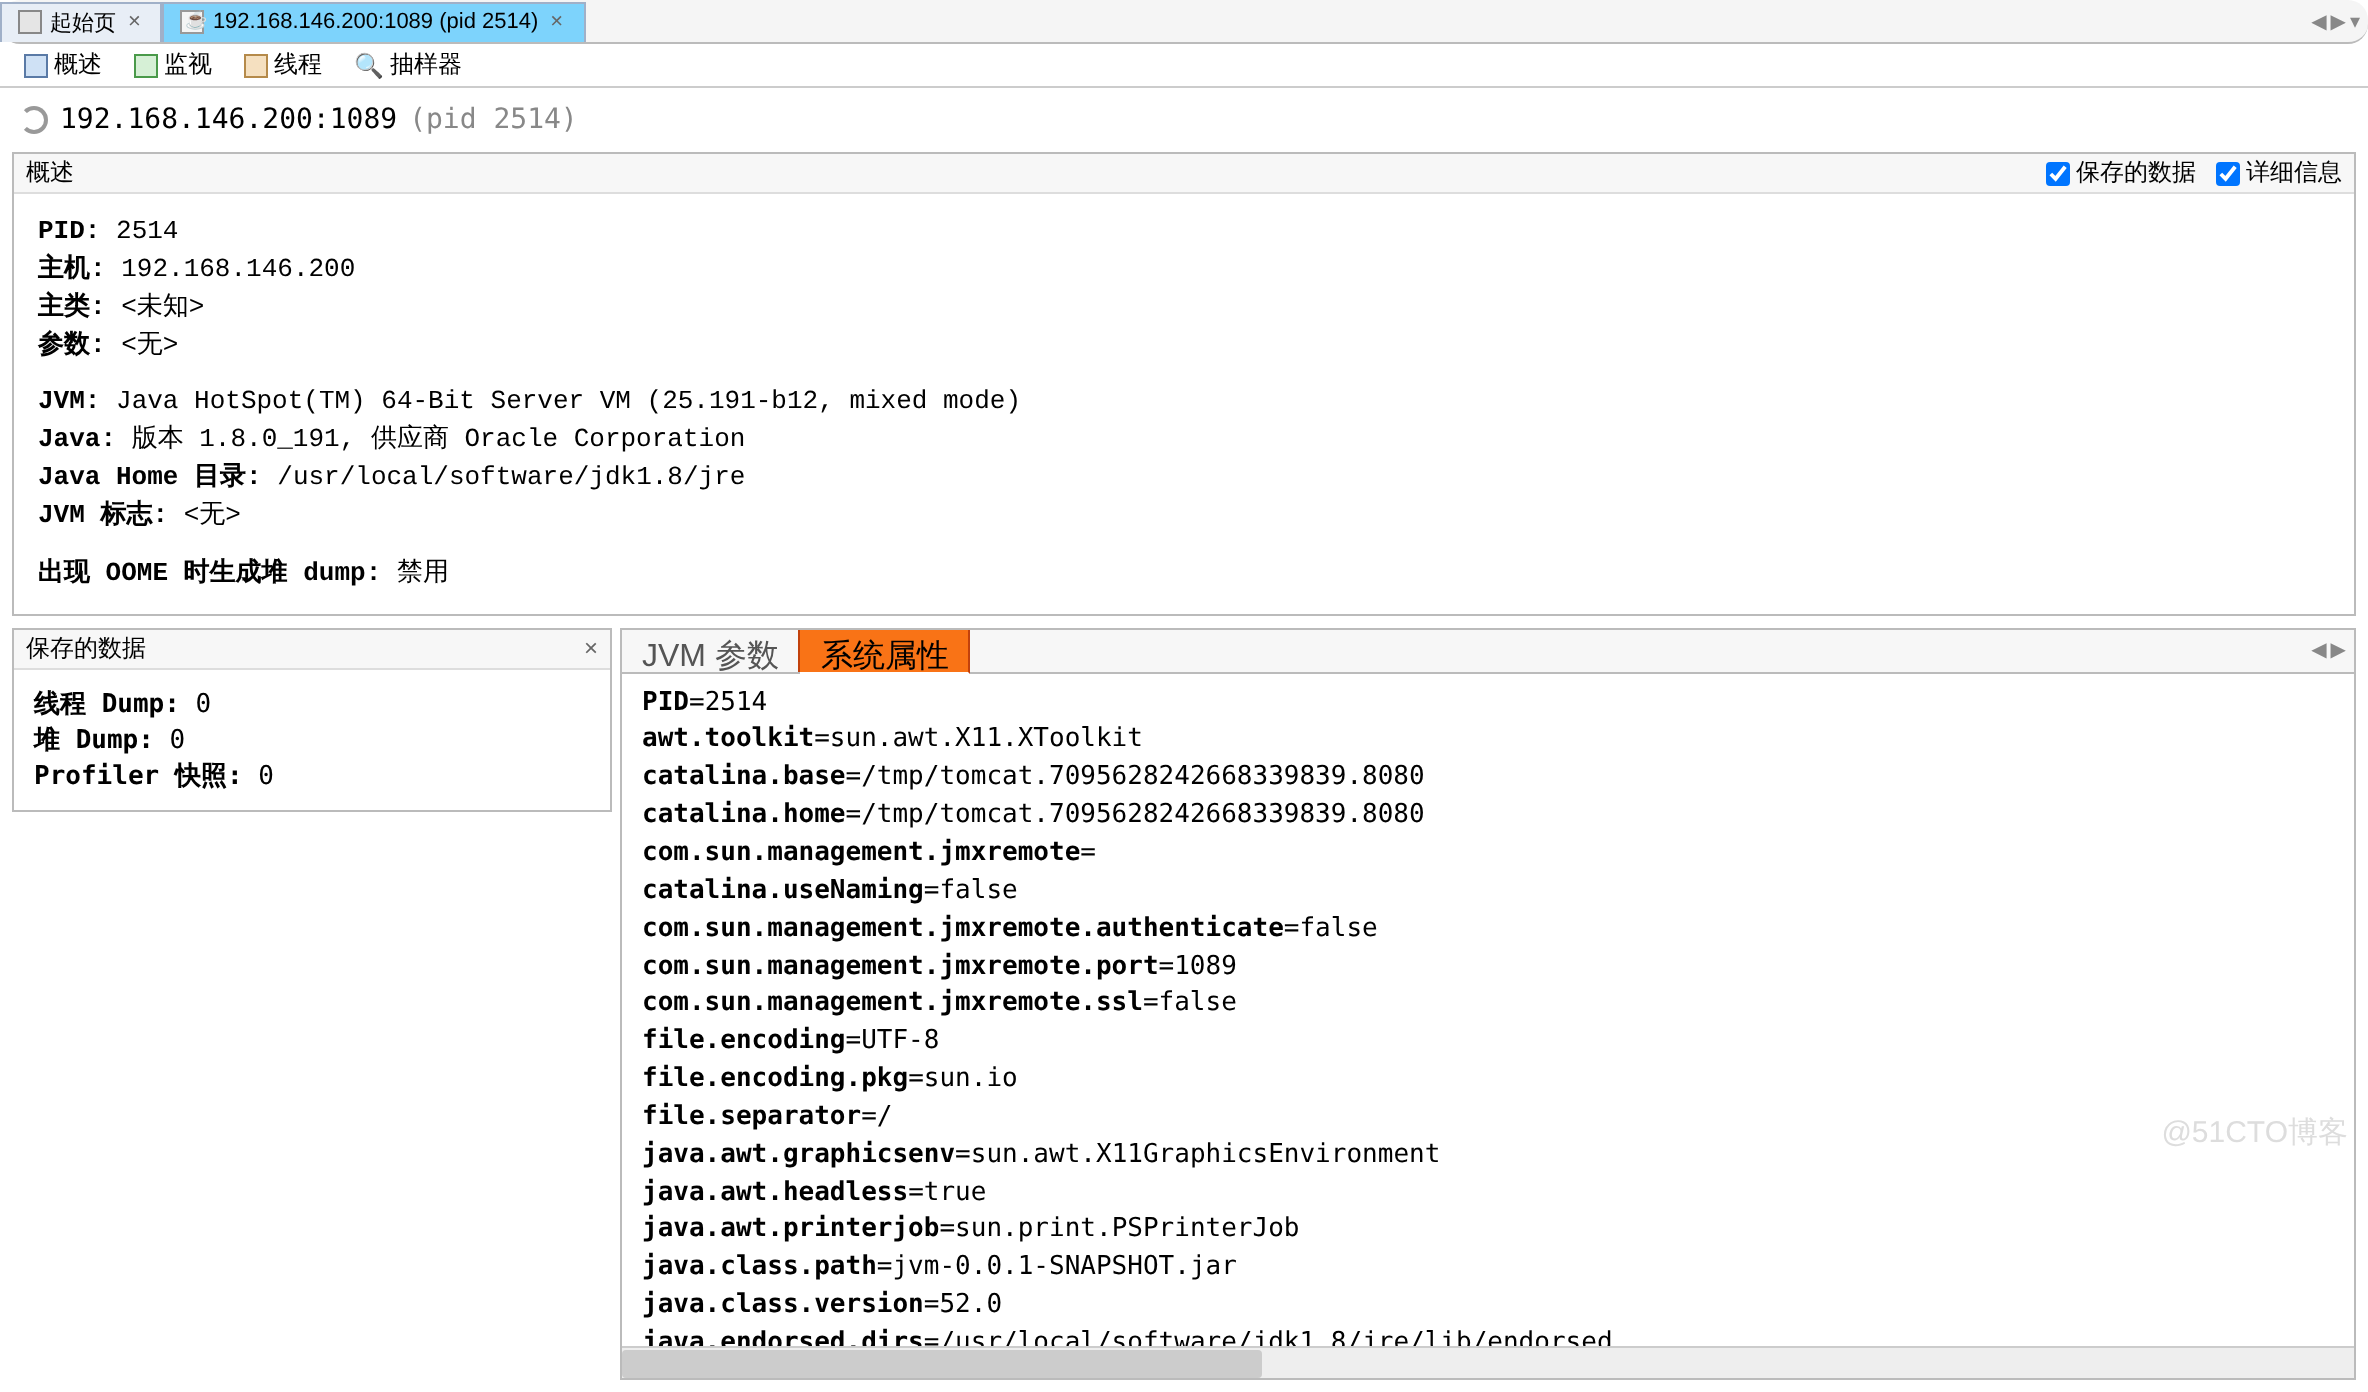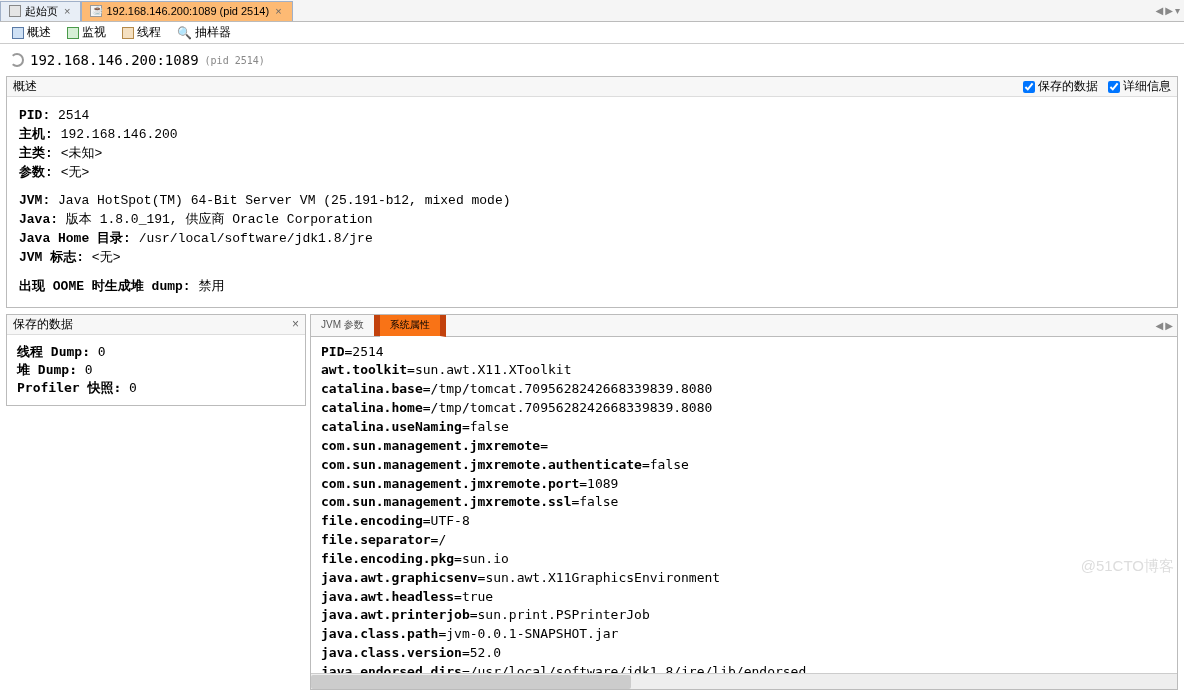--- a/index.html
+++ b/index.html
@@ -1,46 +1,46 @@
 <!DOCTYPE html>
 <html><head>
 <meta charset="utf-8">
 <style>
 * { margin: 0; padding: 0; box-sizing: border-box; }
 body { font-family: "Microsoft YaHei", Arial, sans-serif; font-size: 12px; color: #000; background: #fff; overflow: hidden; }
 .app { width: 1184px; height: 696px; display: flex; flex-direction: column; }
-.top-tabs { display: flex; align-items: center; background: #f5f5f5; border-bottom: 1px solid #bbb; height: 22px; }
+.top-tabs { display: flex; align-items: center; background: #f5f5f5; border-bottom: 1px solid #bbb; height: 22px; border-radius: 10px; }
 .top-tab { display: flex; align-items: center; padding: 2px 8px; background: #e8eef6; border: 1px solid #a0b0c8; border-bottom: none; margin-right: 0; height: 20px; font-size: 11px; cursor: pointer; gap: 4px; }
-.top-tab.inactive { background: #fdba74; }
+.top-tab.inactive { background: #7dd3fc; }
 .top-tab-close { color: #666; font-size: 11px; padding: 0 2px; cursor: pointer; }
 .top-tabs-spacer { flex: 1; }
 .top-tabs-nav { display: flex; gap: 2px; padding-right: 4px; color: #888; font-size: 10px; }
 .subtabs { display: flex; align-items: center; border-bottom: 1px solid #ccc; height: 22px; padding-left: 6px; background: #fff; gap: 4px; }
 .subtab { display: flex; align-items: center; gap: 3px; padding: 2px 6px; font-size: 12px; cursor: pointer; }
 .header-row { display: flex; align-items: center; padding: 8px 10px; gap: 6px; }
 .reload-icon { width: 14px; height: 14px; border: 2px solid #999; border-radius: 50%; border-left-color: transparent; display: inline-block; }
 .header-title { font-family: Consolas, monospace; font-size: 14px; font-weight: normal; }
-.header-pid { font-family: Consolas, monospace; font-size: 10px; color: #888; }
+.header-pid { font-family: Consolas, monospace; font-size: 14px; color: #888; }
 .section { border: 1px solid #bbb; margin: 0 6px; display: flex; flex-direction: column; }
 .section-header { display: flex; align-items: center; justify-content: space-between; background: #f7f7f7; border-bottom: 1px solid #ddd; padding: 2px 6px; height: 20px; font-size: 12px; }
 .section-checks { display: flex; gap: 10px; align-items: center; }
 .chk { display: flex; align-items: center; gap: 3px; }
 .chk input { width: 12px; height: 12px; }
 .overview-body { font-family: Consolas, "Courier New", monospace; font-size: 13px; padding: 10px 12px; line-height: 1.45; }
 .overview-body .lbl { font-weight: bold; }
 .lower { display: flex; flex: 1; margin: 6px; gap: 4px; min-height: 0; }
 .left-col { width: 300px; display: flex; flex-direction: column; }
 .left-panel { border: 1px solid #bbb; }
 .left-header { display: flex; align-items: center; justify-content: space-between; background: #f7f7f7; border-bottom: 1px solid #ddd; padding: 2px 6px; height: 20px; }
 .left-close { color: #666; cursor: pointer; font-size: 12px; }
 .left-body { font-family: Consolas, monospace; font-size: 13px; padding: 8px 10px; }
 .left-body .lbl { font-weight: bold; }
 .right-col { flex: 1; display: flex; flex-direction: column; border: 1px solid #bbb; min-width: 0; }
 .inner-tabs { display: flex; height: 22px; background: #f7f7f7; border-bottom: 1px solid #bbb; }
-.inner-tab { padding: 3px 10px; font-size: 10px; border-right: 6px solid #c2410c; cursor: pointer; color: #555; }
+.inner-tab { padding: 3px 10px; font-size: 16px; border-right: 1px solid #c2410c; cursor: pointer; color: #555; }
 .inner-tab.active { background: #f97316; color: #000; border-bottom: 1px solid #fff; margin-bottom: -1px; }
 .inner-tabs-spacer { flex: 1; }
 .inner-nav { display: flex; align-items: center; gap: 2px; padding-right: 4px; color: #888; font-size: 10px; }
 .props { flex: 1; overflow: auto; font-family: Consolas, monospace; font-size: 13px; padding: 6px 10px; line-height: 1.45; }
 .prop-line .k { font-weight: bold; }
 .hscroll { height: 16px; background: #eee; border-top: 1px solid #ccc; position: relative; }
 .hscroll-thumb { position: absolute; left: 0; top: 1px; height: 14px; width: 320px; background: #ccc; border-radius: 2px; }
 .watermark { position: absolute; right: 10px; bottom: 120px; color: #ddd; font-size: 15px; pointer-events: none; }
 .ic-square { width: 12px; height: 12px; display: inline-block; border: 1px solid; }
 .ic-blue { background: #cfe1f5; border-color: #5a7aa6; }
@@ -151,28 +151,28 @@
         <div class="inner-nav">
           <span>◀</span>
           <span>▶</span>
         </div>
       </div>
       <div class="props" id="props-container">
           <div class="prop-line"><span class="k">PID</span>=<span>2514</span></div>
           <div class="prop-line"><span class="k">awt.toolkit</span>=<span>sun.awt.X11.XToolkit</span></div>
           <div class="prop-line"><span class="k">catalina.base</span>=<span>/tmp/tomcat.7095628242668339839.8080</span></div>
           <div class="prop-line"><span class="k">catalina.home</span>=<span>/tmp/tomcat.7095628242668339839.8080</span></div>
+          <div class="prop-line"><span class="k">com.sun.management.jmxremote</span>=<span></span></div>
           <div class="prop-line"><span class="k">catalina.useNaming</span>=<span>false</span></div>
-          <div class="prop-line"><span class="k">com.sun.management.jmxremote</span>=<span></span></div>
           <div class="prop-line"><span class="k">com.sun.management.jmxremote.authenticate</span>=<span>false</span></div>
           <div class="prop-line"><span class="k">com.sun.management.jmxremote.port</span>=<span>1089</span></div>
           <div class="prop-line"><span class="k">com.sun.management.jmxremote.ssl</span>=<span>false</span></div>
           <div class="prop-line"><span class="k">file.encoding</span>=<span>UTF-8</span></div>
+          <div class="prop-line"><span class="k">file.encoding.pkg</span>=<span>sun.io</span></div>
           <div class="prop-line"><span class="k">file.separator</span>=<span>/</span></div>
-          <div class="prop-line"><span class="k">file.encoding.pkg</span>=<span>sun.io</span></div>
           <div class="prop-line"><span class="k">java.awt.graphicsenv</span>=<span>sun.awt.X11GraphicsEnvironment</span></div>
           <div class="prop-line"><span class="k">java.awt.headless</span>=<span>true</span></div>
           <div class="prop-line"><span class="k">java.awt.printerjob</span>=<span>sun.print.PSPrinterJob</span></div>
           <div class="prop-line"><span class="k">java.class.path</span>=<span>jvm-0.0.1-SNAPSHOT.jar</span></div>
           <div class="prop-line"><span class="k">java.class.version</span>=<span>52.0</span></div>
           <div class="prop-line"><span class="k">java.endorsed.dirs</span>=<span>/usr/local/software/jdk1.8/jre/lib/endorsed</span></div>
         </div>
       <div class="hscroll">
         <div class="hscroll-thumb"></div>
       </div>

